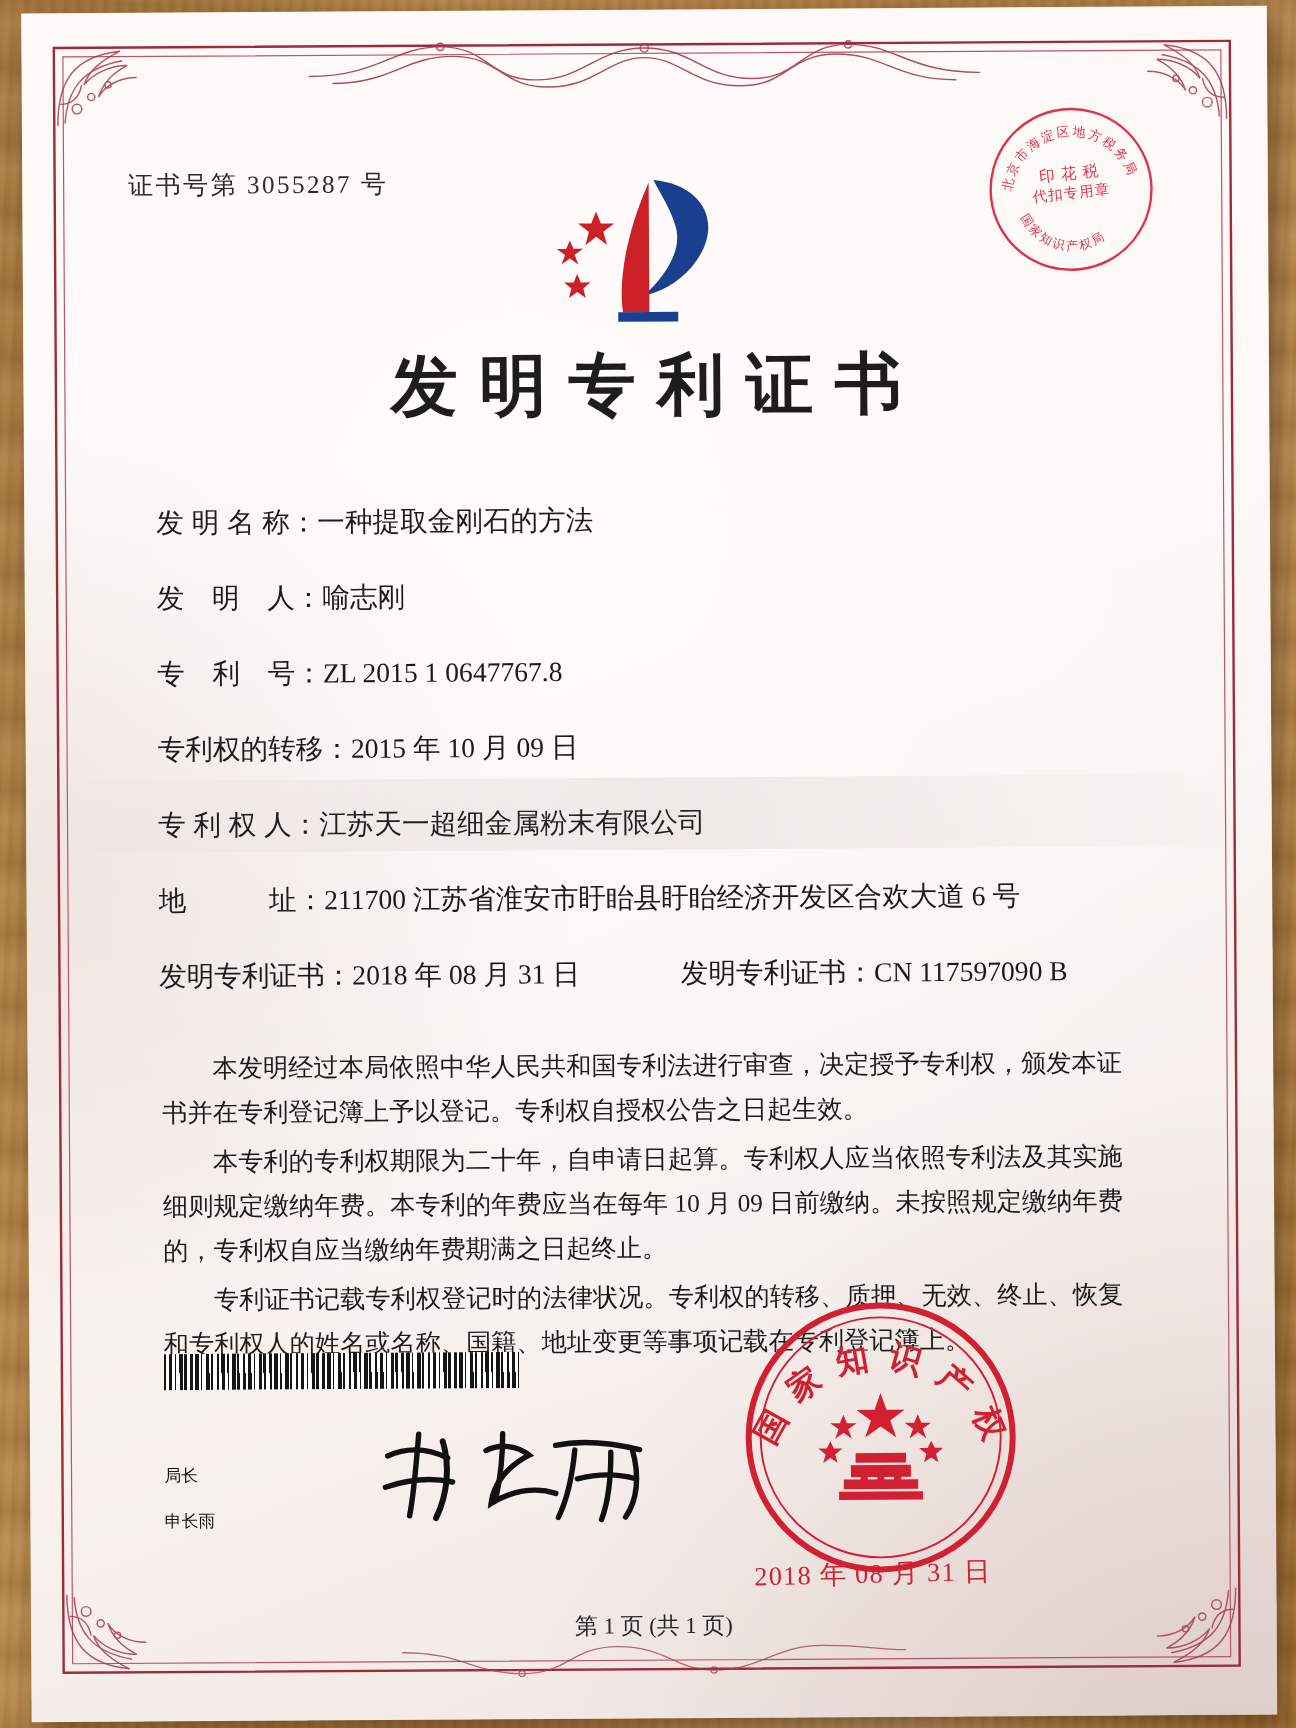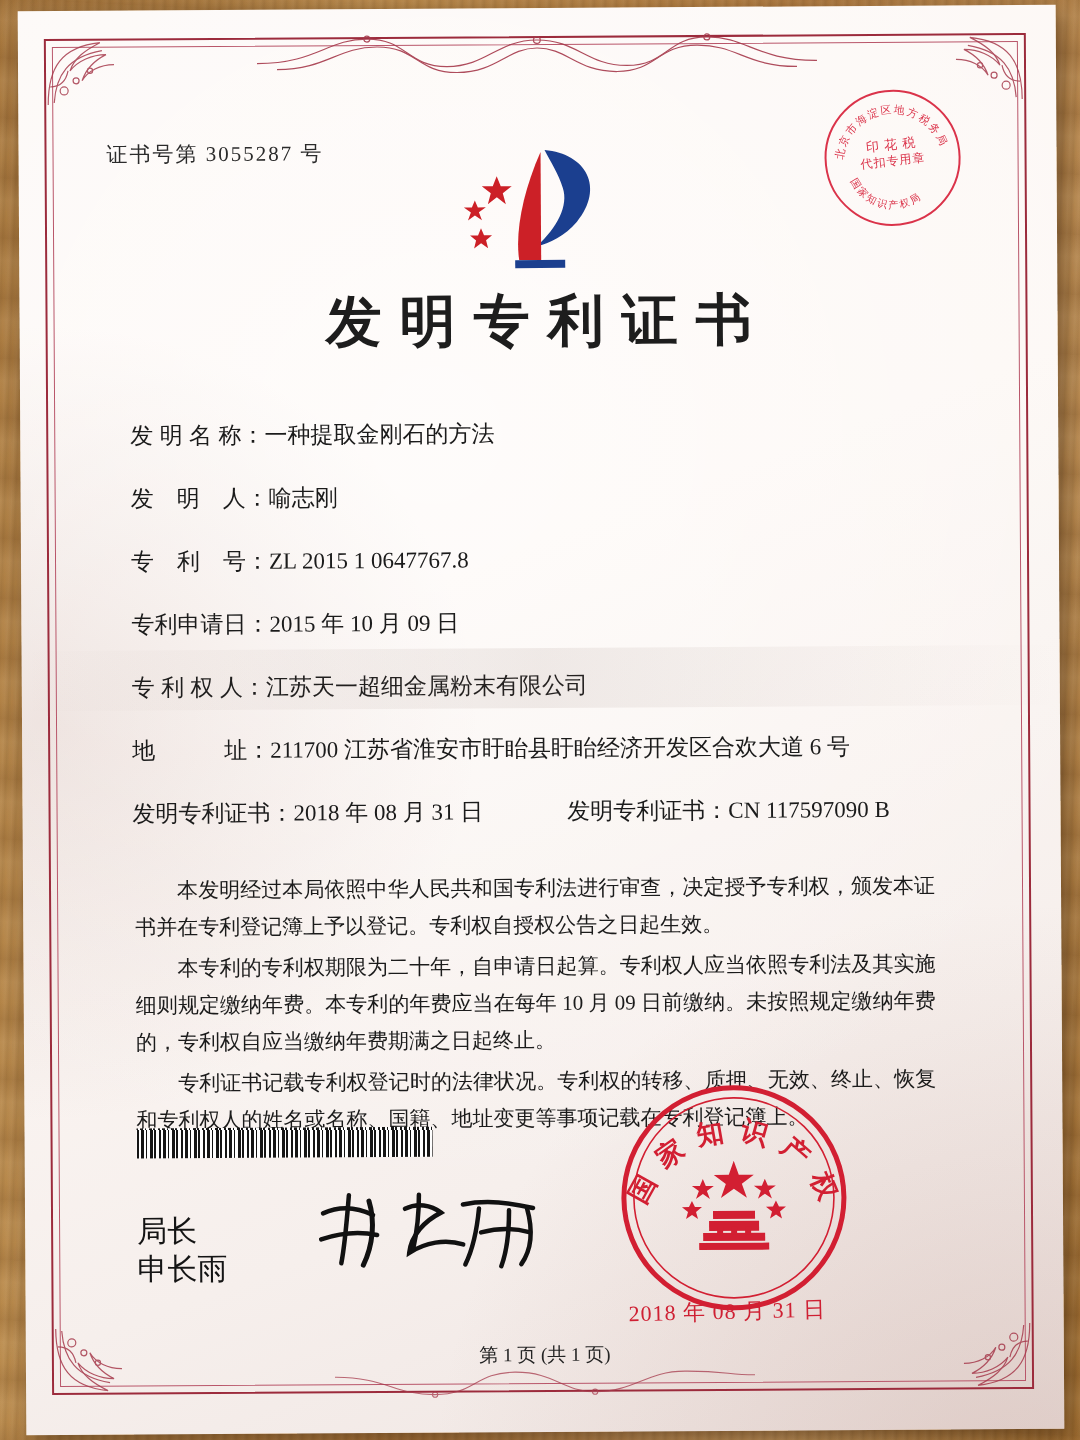--- a/index.html
+++ b/index.html
@@ -158,21 +158,21 @@
         #151515 0px, #151515 2px, #fff 2px, #fff 4px,
         #151515 4px, #151515 7px, #fff 7px, #fff 9px,
         #151515 9px, #151515 10px, #fff 10px, #fff 13px,
         #151515 13px, #151515 16px, #fff 16px, #fff 17px,
         #151515 17px, #151515 19px, #fff 19px, #fff 22px);
   }
 
   
   .sig-label{
     position:absolute; left:112px; top:1202px;
-    font-size:30px; line-height:38px; color:#141414;
+    font-size:14px; line-height:38px; color:#141414;
   }
   .signature{
     position:absolute; left:288px; top:1178px;
     width:250px; height:86px;
   }
   .signature svg{width:100%;height:100%}
 
   
   .stamp-nat{
     position:absolute; right:214px; bottom:118px;
@@ -321,21 +321,21 @@
         <span class="lab">发　明　人：</span>
         <span class="val">喻志刚</span>
       </div>
 
       <div class="row">
         <span class="lab">专　利　号：</span>
         <span class="val">ZL 2015 1 0647767.8</span>
       </div>
 
       <div class="row">
-        <span class="lab">专利申请日：</span>
+        <span class="lab">专利权的转移：</span>
         <span class="val">2015 年 10 月 09 日</span>
       </div>
 
       <div class="row">
         <span class="lab">专 利 权 人：</span>
         <span class="val">江苏天一超细金属粉末有限公司</span>
       </div>
 
       <div class="row">
         <span class="lab">地　　　址：</span>

